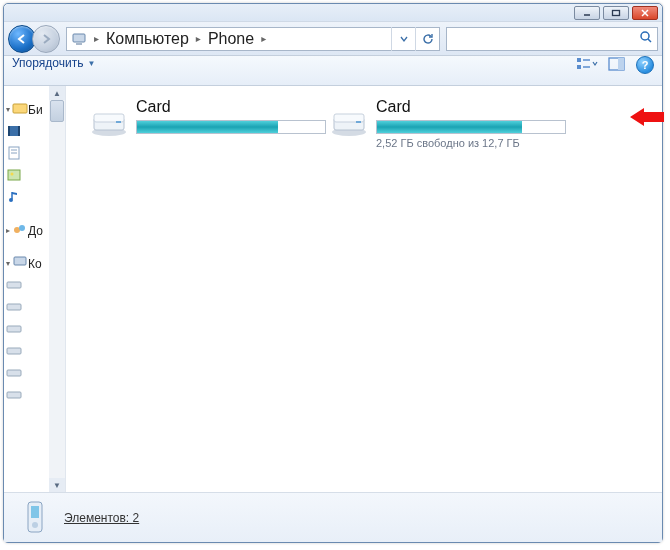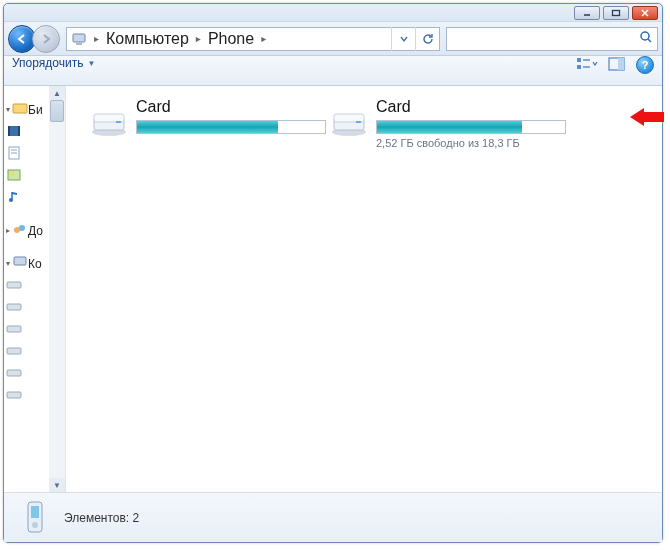--- a/index.html
+++ b/index.html
@@ -69,21 +69,21 @@
   .drive .dinfo { flex:1;}
   .dname { font-size:16px; color:#111; margin-bottom:4px;}
   .dbar { width:190px; height:14px; border:1px solid #b8c2cf; background:#fff; position:relative; margin-bottom:3px;}
   .dbar .dfill { position:absolute; left:0; top:0; bottom:0; background:linear-gradient(#4fd0db,#1ba3b3,#4fd0db);}
   .dstatus { font-size:11px; color:#6b7688;}
 
   .arrow-callout { position:absolute; right:-2px; top:20px; width:34px; height:22px;}
 
   
   .detailsbar { height:50px; border-top:1px solid #d6dee8; background:linear-gradient(#f3f7fc,#e8eff8);
-                display:flex; align-items:center; padding:0 10px; font-size:12px; color:#333;}
+                display:flex; align-items:center; padding:0 10px; font-size:12px; color:#333;text-decoration:underline;}
   .detailsbar .dicon2 { width:40px; height:40px; margin-right:10px;}
 </style>
 </head>
 <body>
 
 <div class="window">
 
   <div class="caption">
     <div class="caption-btn">
       <svg width="10" height="8">
@@ -324,21 +324,21 @@
               <rect x="4" y="10" width="30" height="12" rx="2" fill="#eef3f8" stroke="#b6c2d1"></rect>
               <rect x="4" y="6" width="30" height="8" rx="2" fill="#f7fafd" stroke="#c7d1dd"></rect>
               <rect x="26" y="13" width="5" height="2" fill="#6fa8d8"></rect>
             </svg>
         </div>
         <div class="dinfo">
           <div class="dname">Card</div>
           <div class="dbar">
               <div class="dfill" style="width:77%"></div>
             </div>
-          <div class="dstatus">2,52 ГБ свободно из 18,3 ГБ</div>
+          <div class="dstatus">2,52 ГБ свободно из 12,7 ГБ</div>
         </div>
       </div>
 
       <div class="arrow-callout">
         <svg width="34" height="22">
             <polygon points="0,11 14,2 14,6 34,6 34,16 14,16 14,20" fill="#e11"></polygon>
           </svg>
       </div>
     </div>
   </div>

